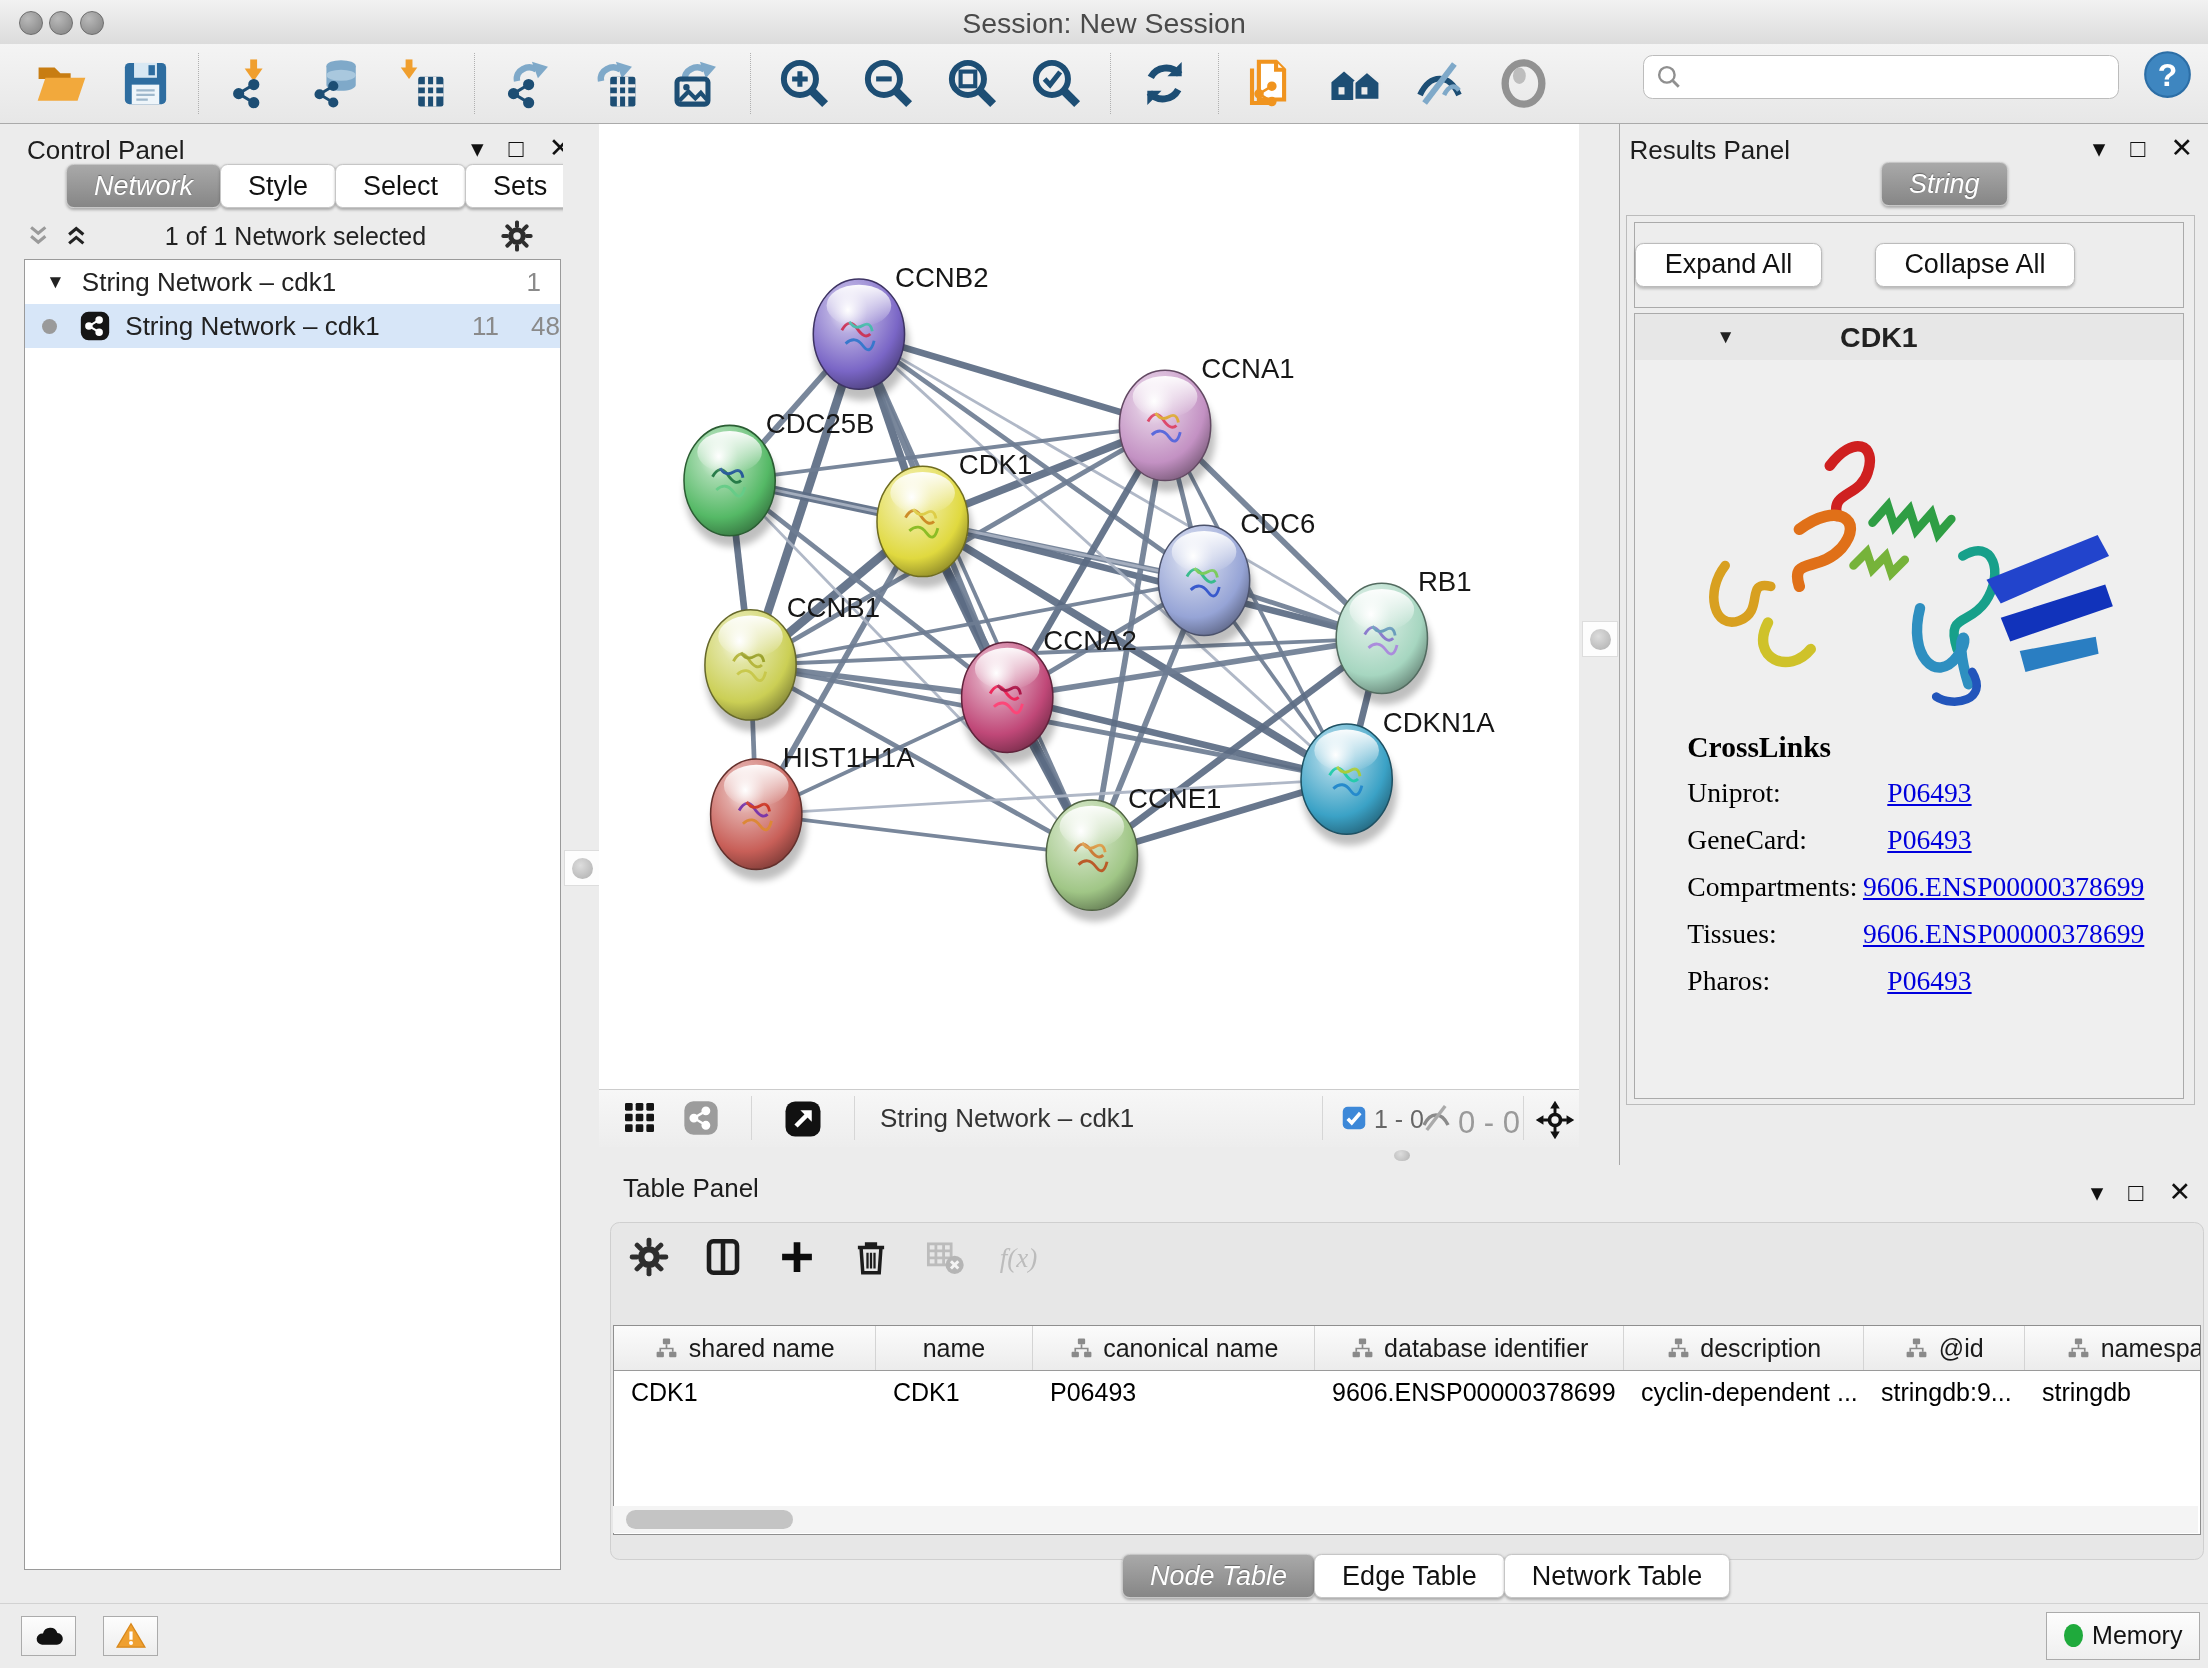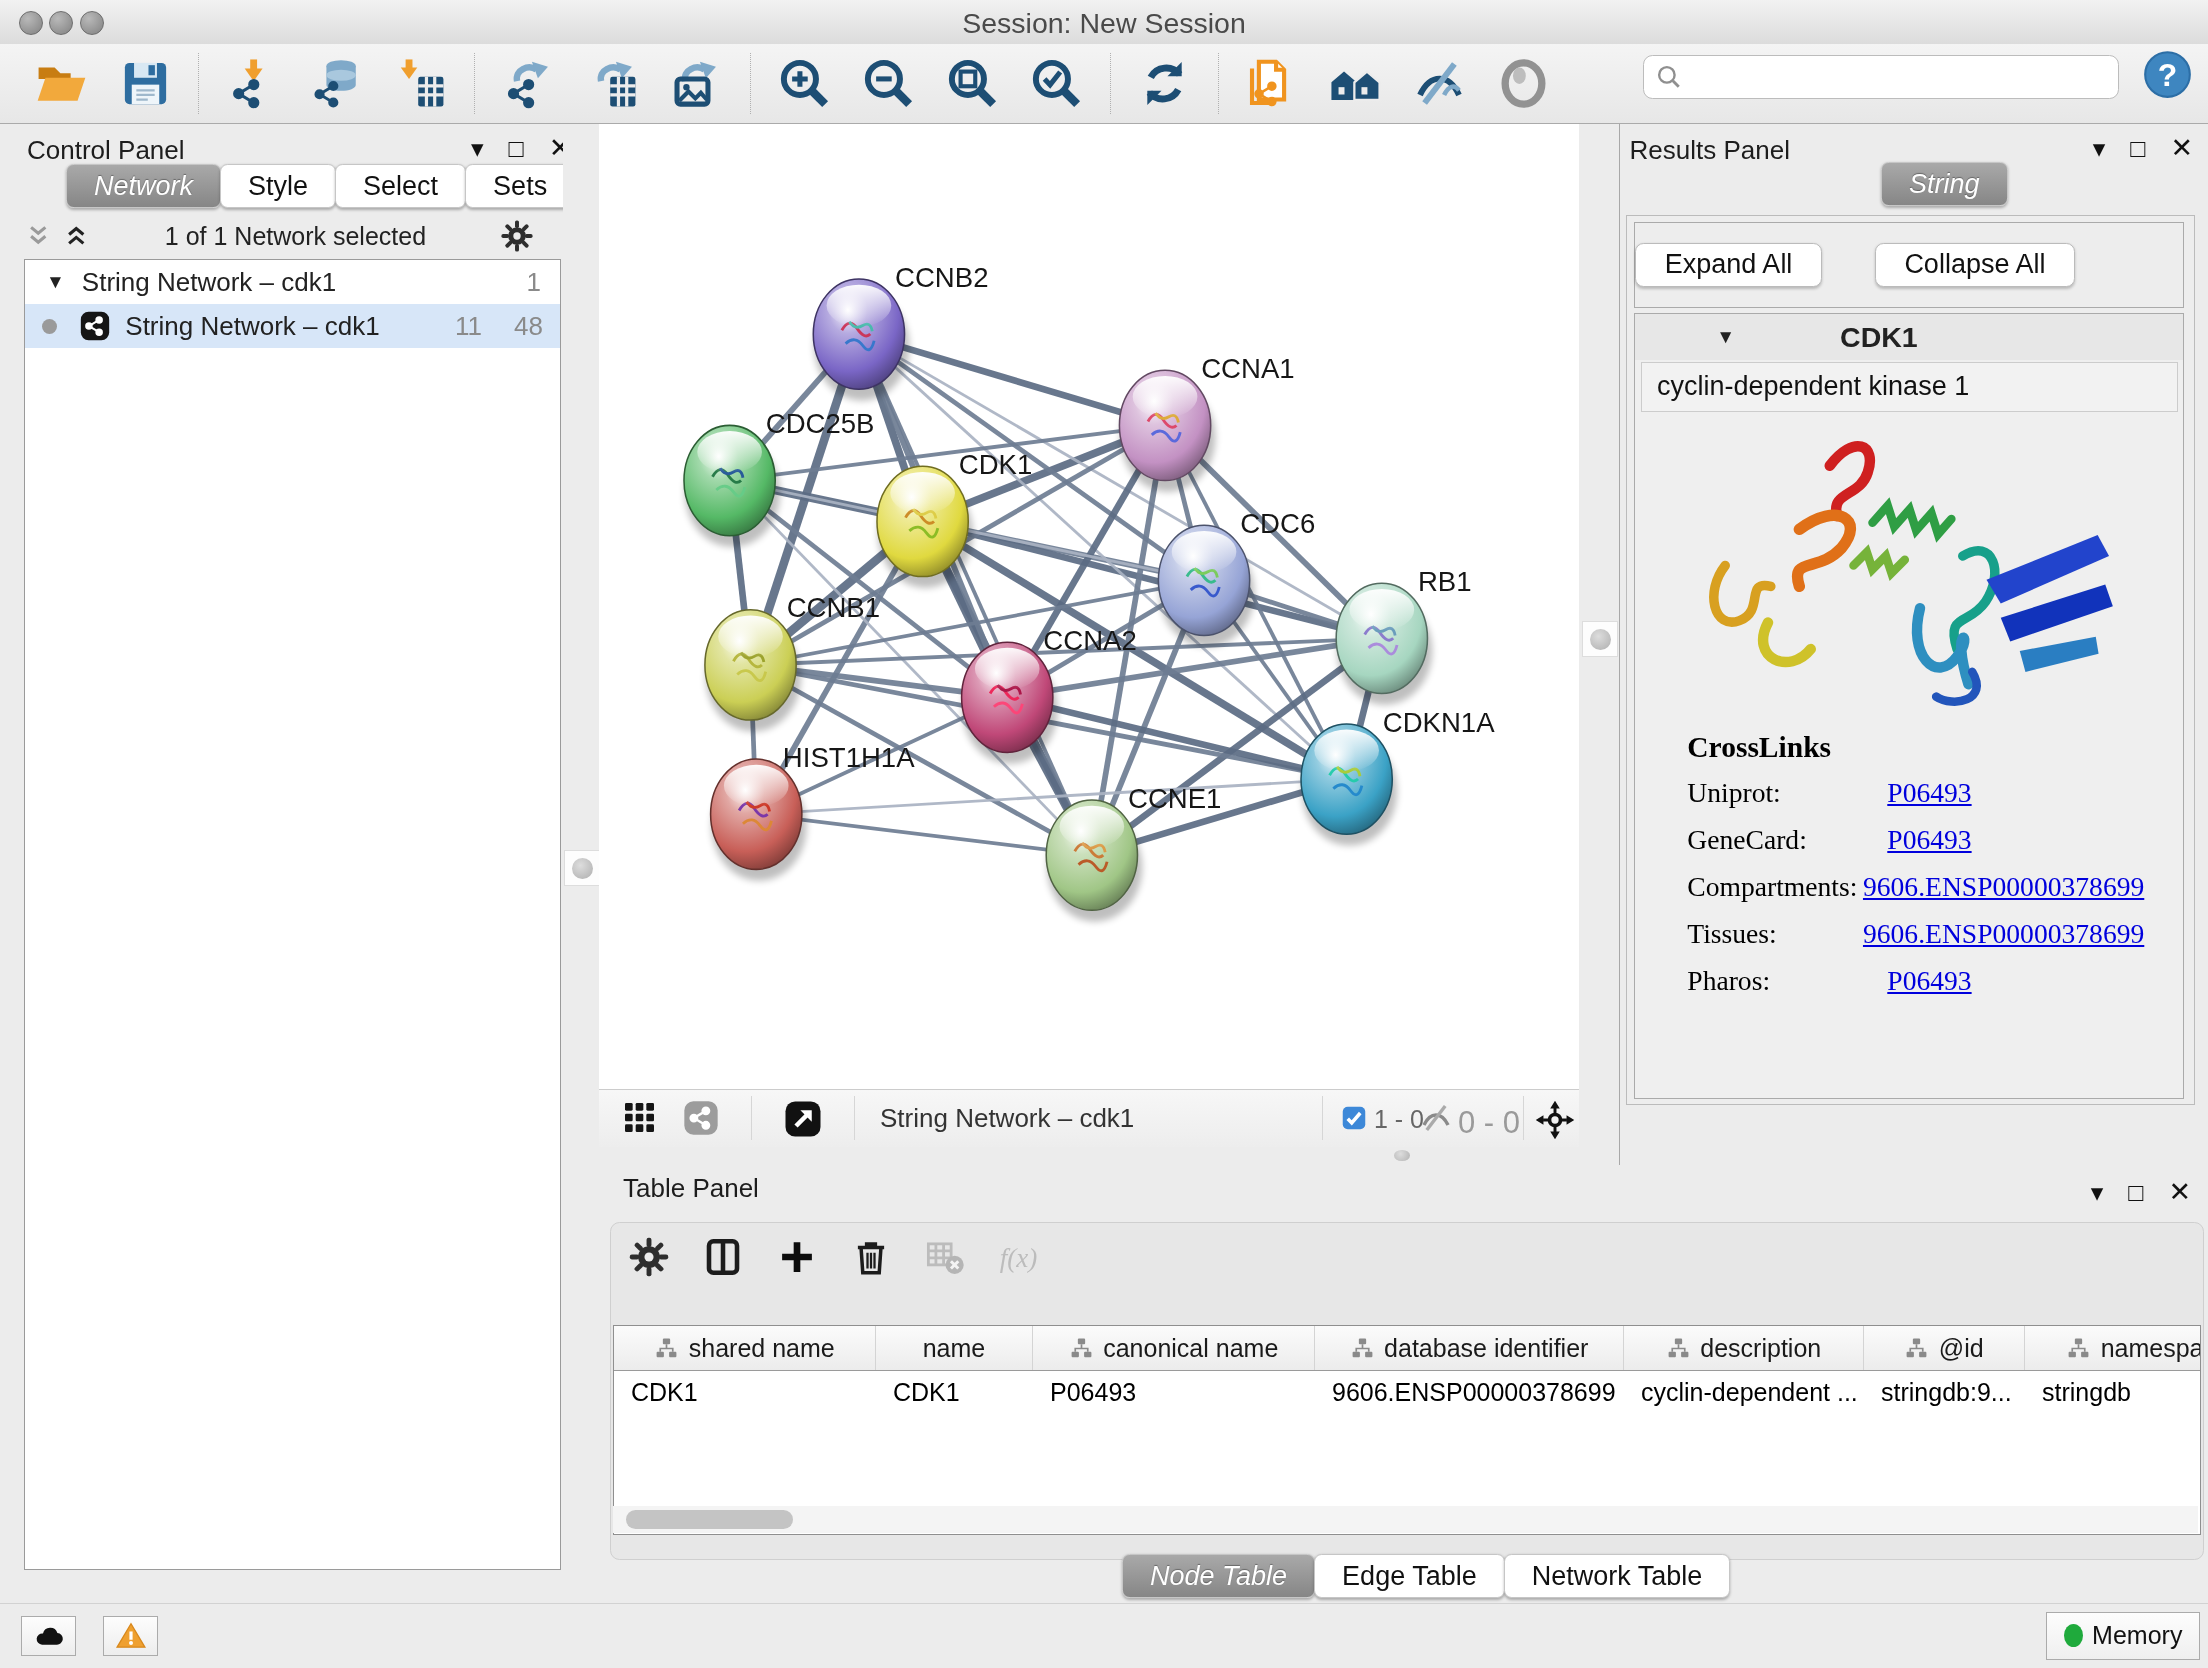--- a/index.html
+++ b/index.html
@@ -380,21 +380,21 @@
                 <path d="M6 12L16 6M6 12l10 6" fill="none"></path>
                 <circle cx="6" cy="12" r="2.7"></circle>
                 <circle cx="16" cy="6" r="2.7"></circle>
                 <circle cx="16" cy="18" r="2.7"></circle>
               </g>
             </g>
           </svg>
         </span>
       <span style="flex:1">String Network – cdk1</span>
       <span class="cnt" style="margin-right:32px">11</span>
-      <span class="cnt" style="margin-right:17px">48</span>
+      <span class="cnt" style="">48</span>
     </div>
   </div>
 </div>
 
 <div class="vdiv" style="left:563px;top:124px;width:36px;height:1480px"></div>
 <div class="handle" style="left:564px;top:850px">
     <i></i>
   </div>
 <div class="vdiv" style="left:1579px;top:124px;width:40px;height:1041px"></div>
 <div class="handle" style="left:1582px;top:621px">
@@ -716,21 +716,20 @@
   <div class="rp-outer">
     <div class="rp-btnbox">
       <button class="rp-btn">Expand All</button>
       <button class="rp-btn">Collapse All</button>
     </div>
     <div class="rp-gene">
       <div class="rp-generow">
         <span class="tri">▼</span>
         <span class="sym">CDK1</span>
       </div>
-      <div class="rp-desc">cyclin-dependent kinase 1</div>
       <div class="structure">
         <svg width="447" height="285" viewBox="0 0 470 300">
           <g fill="none" stroke-linecap="round">
             <path d="M150 45 C175 12 200 22 190 52 C182 78 150 72 158 98" stroke="#cf2020" stroke-width="11"></path>
             <path d="M118 112 C158 82 188 102 162 132 C138 158 108 140 118 172" stroke="#e07018" stroke-width="12"></path>
             <path d="M40 150 C18 178 28 218 55 208 C82 198 60 165 88 172" stroke="#d8a020" stroke-width="10"></path>
             <path d="M85 210 C65 248 108 266 130 238" stroke="#cfc22a" stroke-width="11"></path>
             <path d="M195 105 l16 -18 l7 22 l16 -18 l7 22 l16 -18 l7 22 l14 -16" stroke="#2f9e44" stroke-width="9"></path>
             <path d="M175 150 l14 -14 l6 18 l14 -14 l6 18 l14 -14" stroke="#76b33a" stroke-width="9"></path>
             <path d="M290 140 C322 120 334 158 314 188 C296 214 272 200 284 238" stroke="#17a08a" stroke-width="10"></path>

